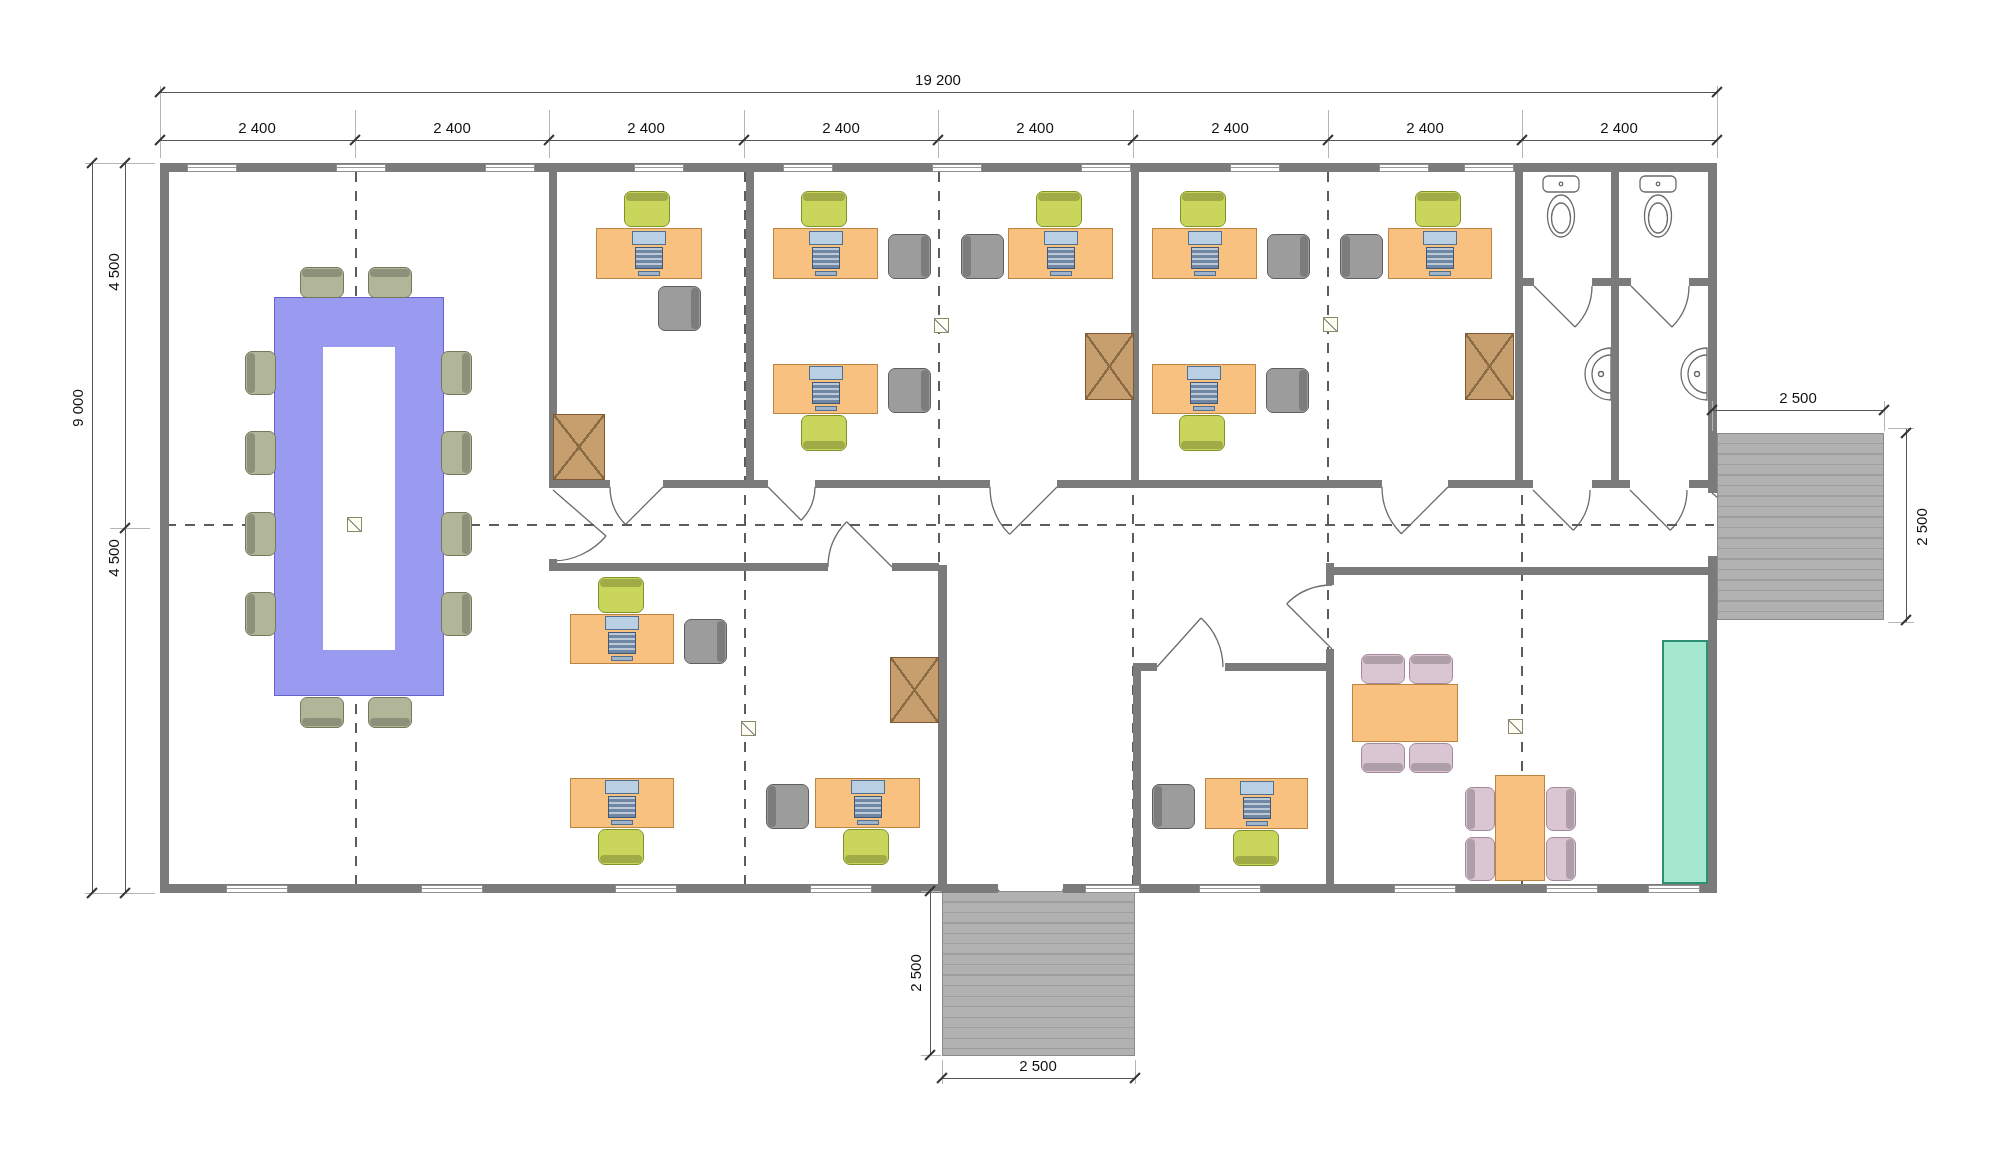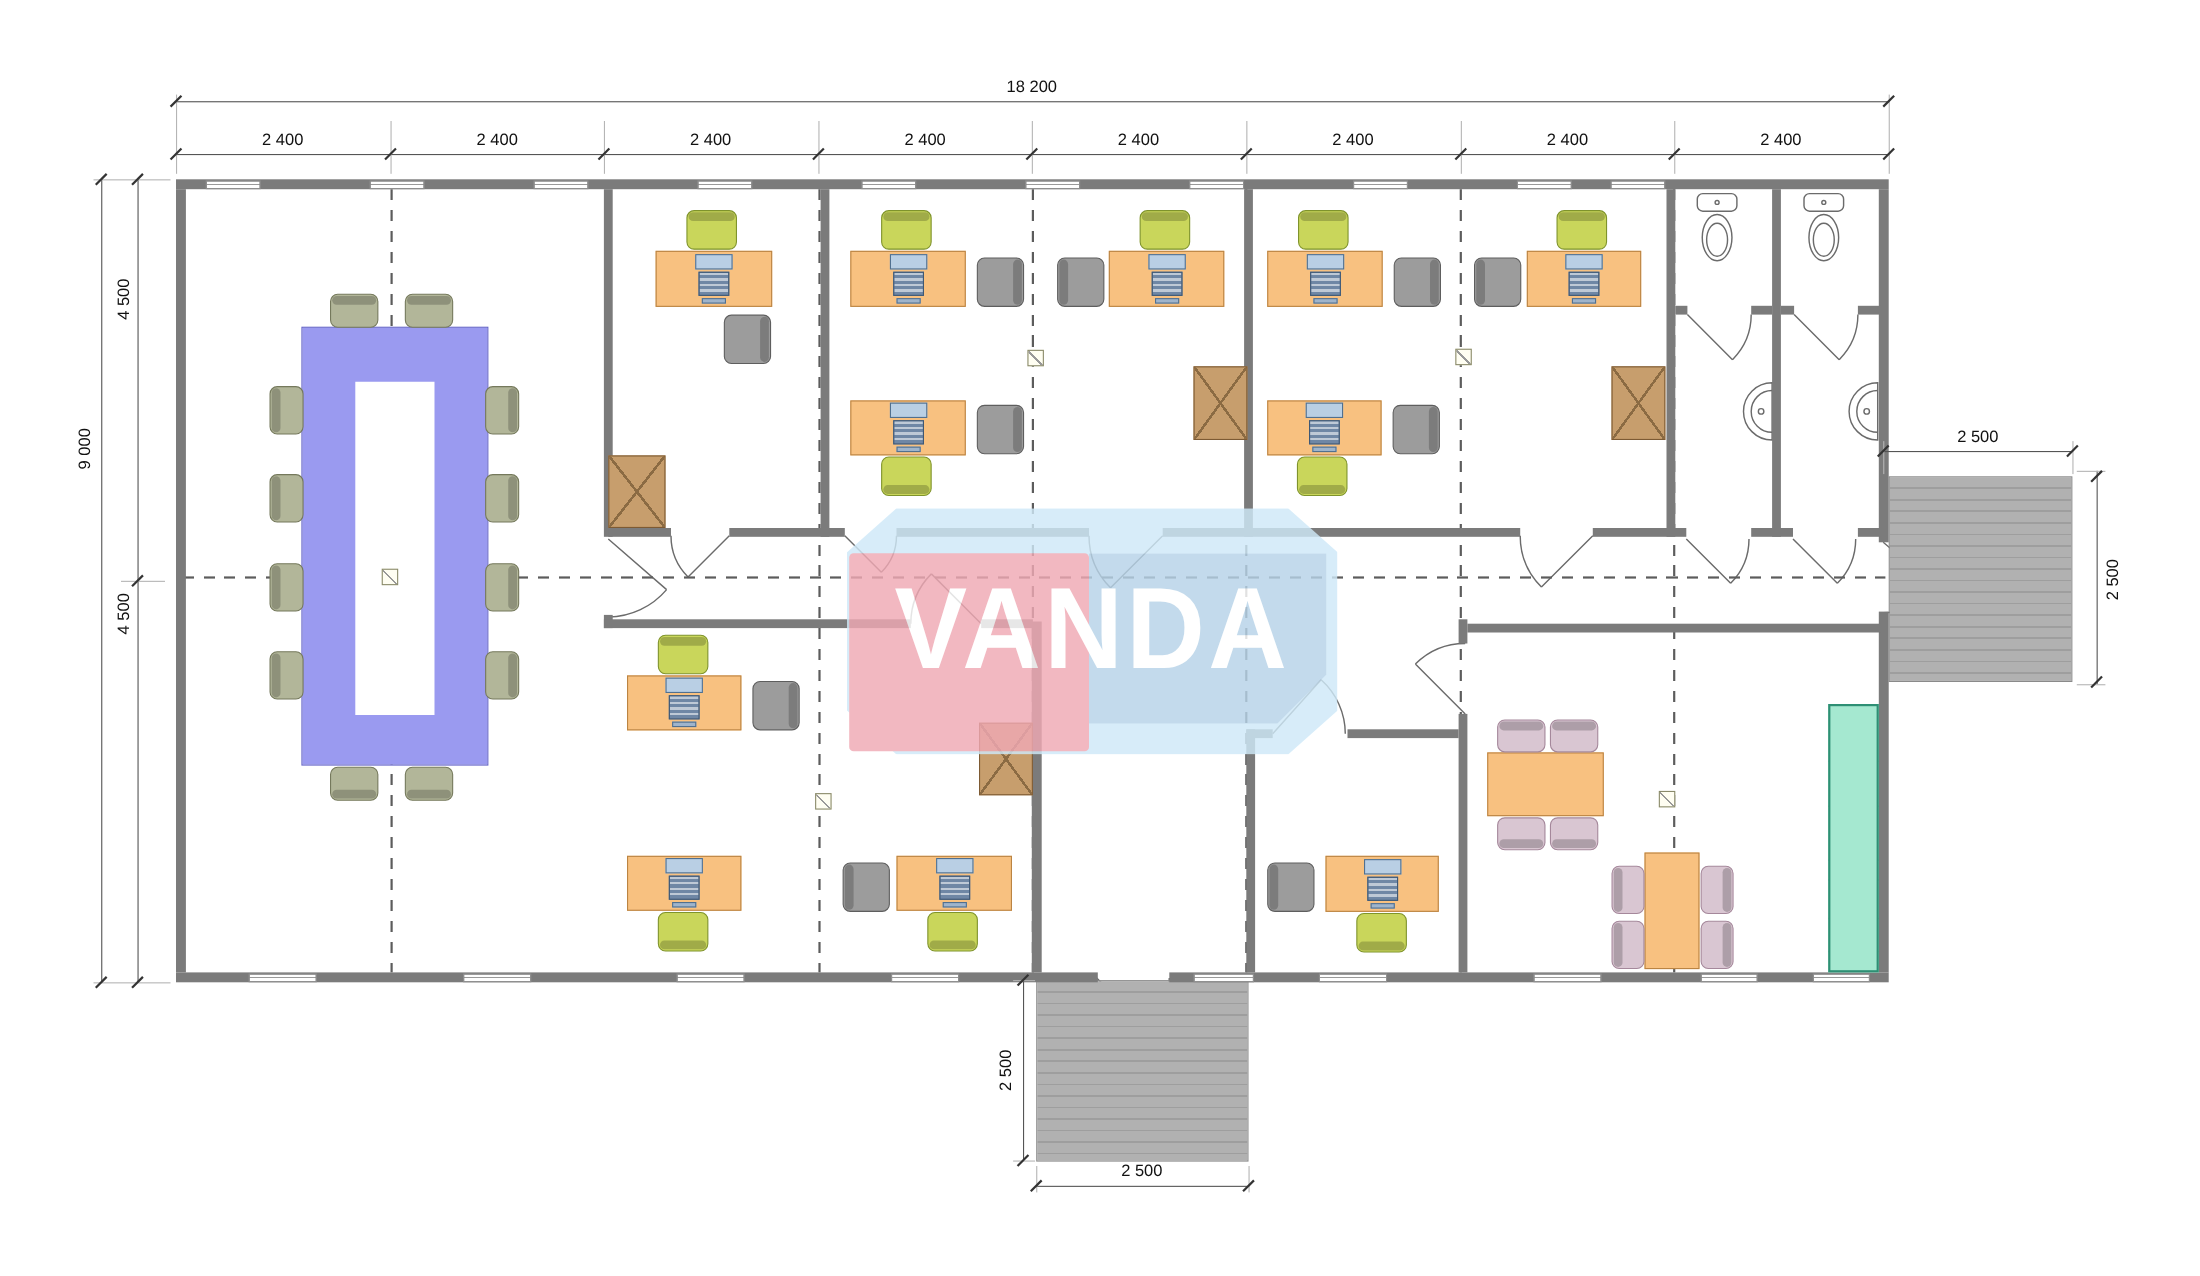--- a/index.html
+++ b/index.html
@@ -413,35 +413,29 @@
     <div class="tick" style="left: 118px; top: 527px; width: 14px; height: 2px;"></div>
     <div class="tick" style="left: 118px; top: 892px; width: 14px; height: 2px;"></div>
     <div class="tick" style="left: 1705px; top: 409px; width: 14px; height: 2px;"></div>
     <div class="tick" style="left: 1877px; top: 409px; width: 14px; height: 2px;"></div>
     <div class="tick" style="left: 1899px; top: 432px; width: 14px; height: 2px;"></div>
     <div class="tick" style="left: 1899px; top: 619px; width: 14px; height: 2px;"></div>
     <div class="tick" style="left: 923px; top: 890px; width: 14px; height: 2px;"></div>
     <div class="tick" style="left: 923px; top: 1054px; width: 14px; height: 2px;"></div>
     <div class="tick" style="left: 935px; top: 1077px; width: 14px; height: 2px;"></div>
     <div class="tick" style="left: 1128px; top: 1077px; width: 14px; height: 2px;"></div>
-    <div class="dimtxt" style="left: 938px; top: 79px;">18 200</div>
+    <div class="dimtxt" style="left: 938px; top: 79px;">19 200</div>
     <div class="dimtxt" style="left: 257px; top: 127px;">2 400</div>
     <div class="dimtxt" style="left: 452px; top: 127px;">2 400</div>
     <div class="dimtxt" style="left: 646px; top: 127px;">2 400</div>
     <div class="dimtxt" style="left: 841px; top: 127px;">2 400</div>
     <div class="dimtxt" style="left: 1035px; top: 127px;">2 400</div>
     <div class="dimtxt" style="left: 1230px; top: 127px;">2 400</div>
     <div class="dimtxt" style="left: 1425px; top: 127px;">2 400</div>
     <div class="dimtxt" style="left: 1619px; top: 127px;">2 400</div>
     <div class="dimtxt rot" style="left: 113px; top: 272px;">4 500</div>
     <div class="dimtxt rot" style="left: 77px; top: 408px;">9 000</div>
     <div class="dimtxt rot" style="left: 113px; top: 558px;">4 500</div>
     <div class="dimtxt" style="left: 1798px; top: 397px;">2 500</div>
     <div class="dimtxt rot" style="left: 1921px; top: 527px;">2 500</div>
     <div class="dimtxt rot" style="left: 915px; top: 973px;">2 500</div>
     <div class="dimtxt" style="left: 1038px; top: 1065px;">2 500</div>
-    <div id="wm">
-    <div class="wm-oct"></div>
-    <div class="wm-red"></div>
-    <div class="wm-blue"></div>
-    <div class="wm-text">VANDA</div>
-  </div>
 </div>
 
 </body></html>

